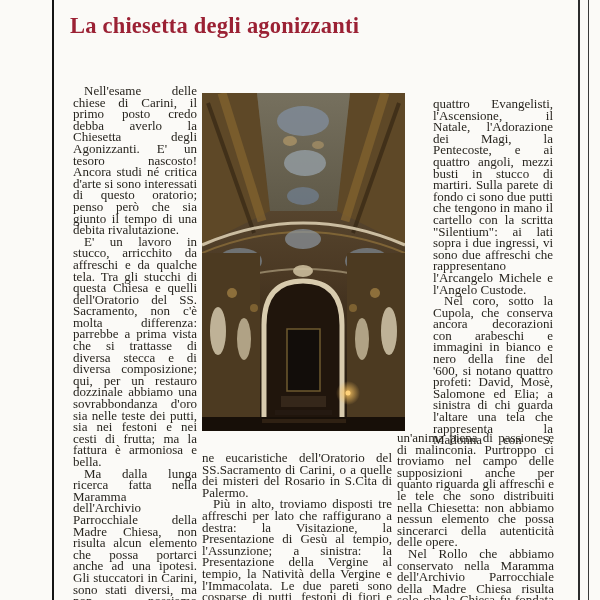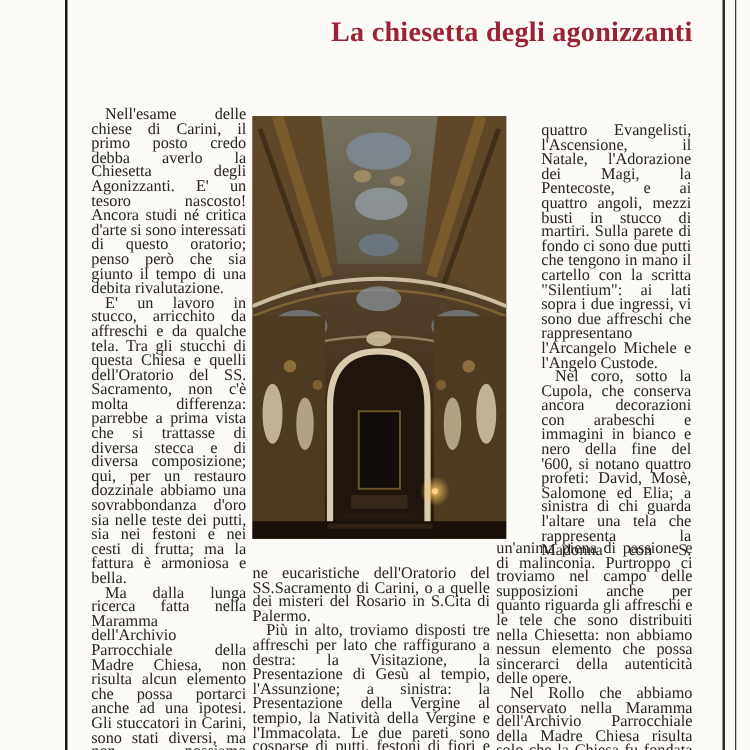--- a/index.html
+++ b/index.html
@@ -8,21 +8,21 @@
     position:relative;width:600px;height:600px;margin:0 auto;
     background:#fbfaf7;overflow:hidden;
     font-family:"Liberation Serif", serif;
   }
   .vrule{position:absolute;top:0;height:600px;background:#1e1e1e;}
   .vrule.left{left:52px;width:2px;background:#141414;}
   .vrule.right-outer{left:578px;width:2px;background:#2b2b2b;}
   .vrule.right-inner{left:588px;width:1px;background:#3a3a3a;}
   .title{
     position:absolute;left:70px;top:13px;width:484px;
-    text-align:right;font-weight:bold;font-size:22.5px;line-height:1.16;
+    text-align:left;font-weight:bold;font-size:22.5px;line-height:1.16;
     color:#9b2134;letter-spacing:.2px;
   }
   .col{
     position:absolute;font-size:13px;line-height:11.6px;color:#28251f;
     text-align:justify;overflow:hidden;
     -webkit-hyphens:auto;hyphens:auto;
   }
   .col p{margin:0;text-indent:11px;}
   .col p.noindent{text-indent:0;}
   .col-left{left:73px;top:85px;width:124px;height:515px;}

